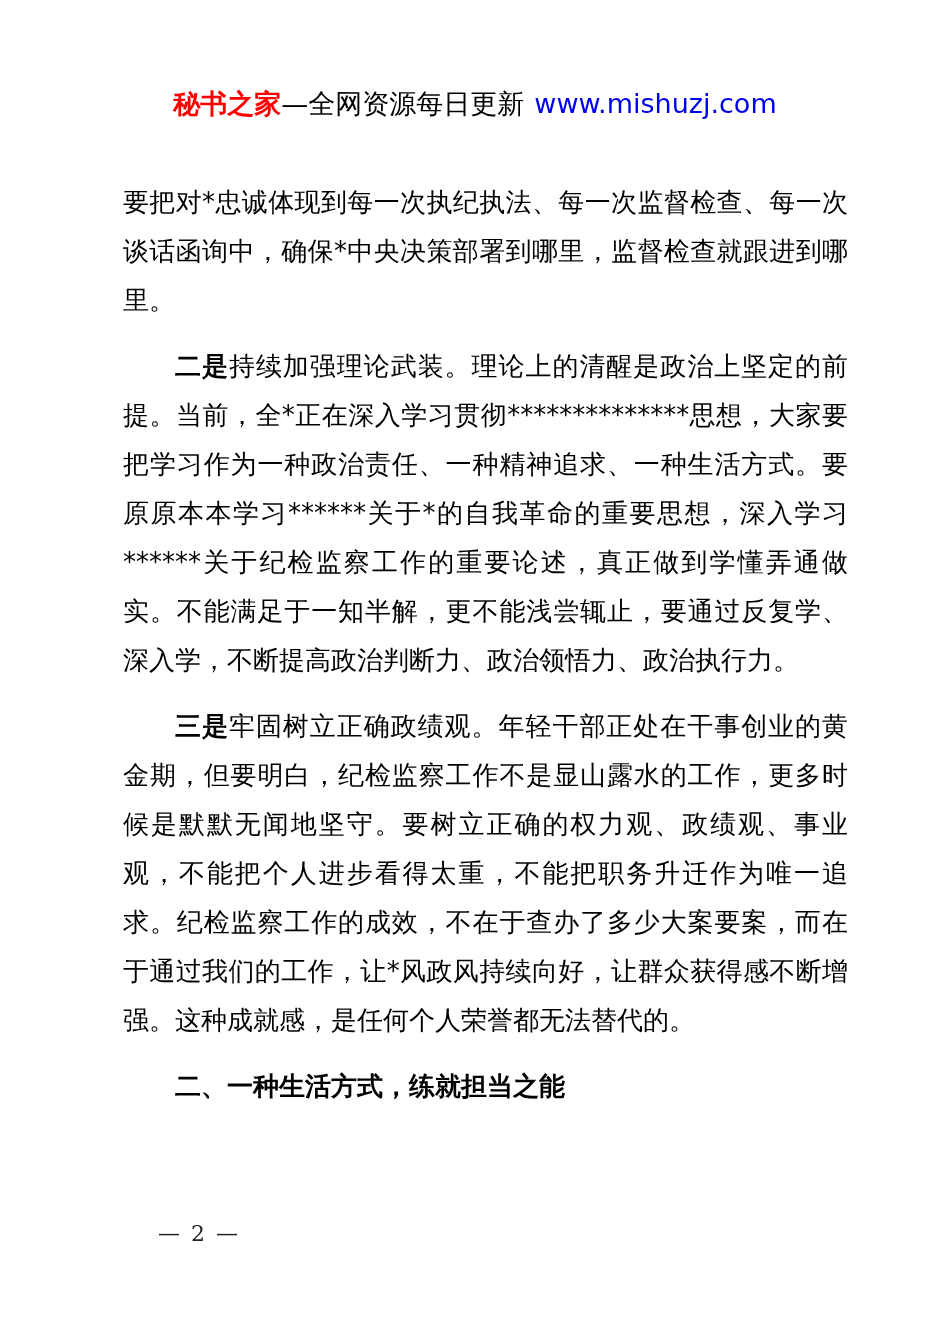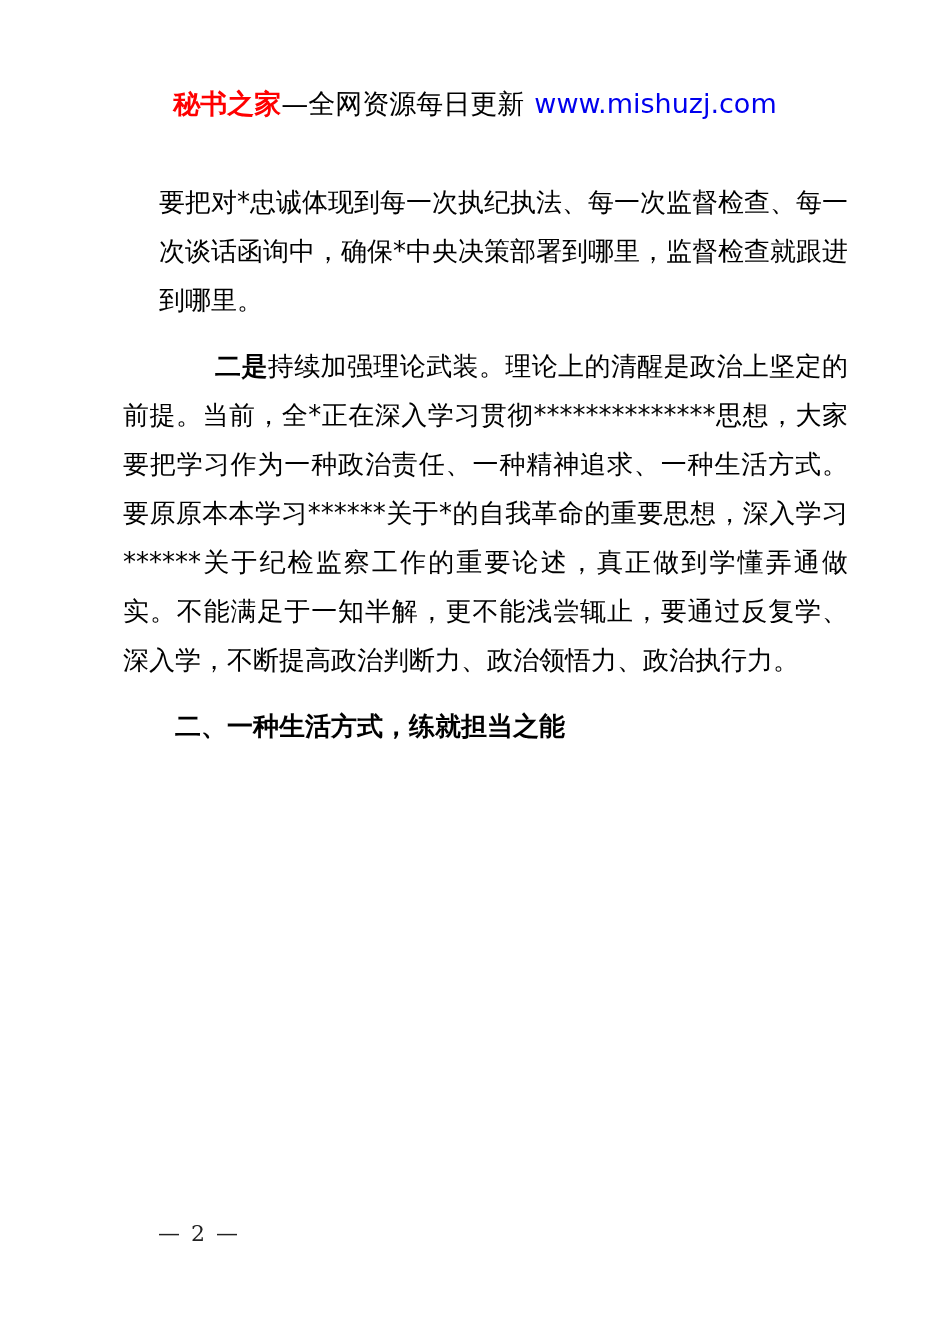--- a/index.html
+++ b/index.html
@@ -49,28 +49,26 @@
     text-align: justify;
     text-justify: inter-character;
     letter-spacing: 0;
   }
   .doc-body p {
     margin: 17px 0 0 0;
     padding: 0;
   }
   .doc-body p:first-child {
     margin-top: 0;
-    margin-left: 36px;
   }
   .indent {
     text-indent: 2em;
   }
   .bold-prefix {
     font-weight: bold;
-    margin-left: 40px;
   }
   .heading {
     font-weight: bold;
   }
   
   .page-footer {
     position: absolute;
     top: 1220px;
     left: 158px;
     font-family: "DejaVu Serif", "Liberation Serif", serif;
@@ -86,18 +84,19 @@
 <div class="page">
 
   <div class="letterhead">
     <span class="brand">秘书之家</span><span class="tagline">—全网资源每日更新</span><span class="site-url">www.mishuzj.com</span>
   </div>
 
   <div class="doc-body">
 
   <p class="">要把对*忠诚体现到每一次执纪执法、每一次监督检查、每一次谈话函询中，确保*中央决策部署到哪里，监督检查就跟进到哪里。</p>
       <p class="indent"><span class="bold-prefix">二是</span>持续加强理论武装。理论上的清醒是政治上坚定的前提。当前，全*正在深入学习贯彻**************思想，大家要把学习作为一种政治责任、一种精神追求、一种生活方式。要原原本本学习******关于*的自我革命的重要思想，深入学习******关于纪检监察工作的重要论述，真正做到学懂弄通做实。不能满足于一知半解，更不能浅尝辄止，要通过反复学、深入学，不断提高政治判断力、政治领悟力、政治执行力。</p>
+      <p class="indent"><span class="bold-prefix">三是</span>牢固树立正确政绩观。年轻干部正处在干事创业的黄金期，但要明白，纪检监察工作不是显山露水的工作，更多时候是默默无闻地坚守。要树立正确的权力观、政绩观、事业观，不能把个人进步看得太重，不能把职务升迁作为唯一追求。纪检监察工作的成效，不在于查办了多少大案要案，而在于通过我们的工作，让*风政风持续向好，让群众获得感不断增强。这种成就感，是任何个人荣誉都无法替代的。</p>
       <p class="indent heading">二、一种生活方式，练就担当之能</p>
     </div>
 
   <div class="page-footer">— 2 —</div>
 
 </div>
 
 </body></html>

